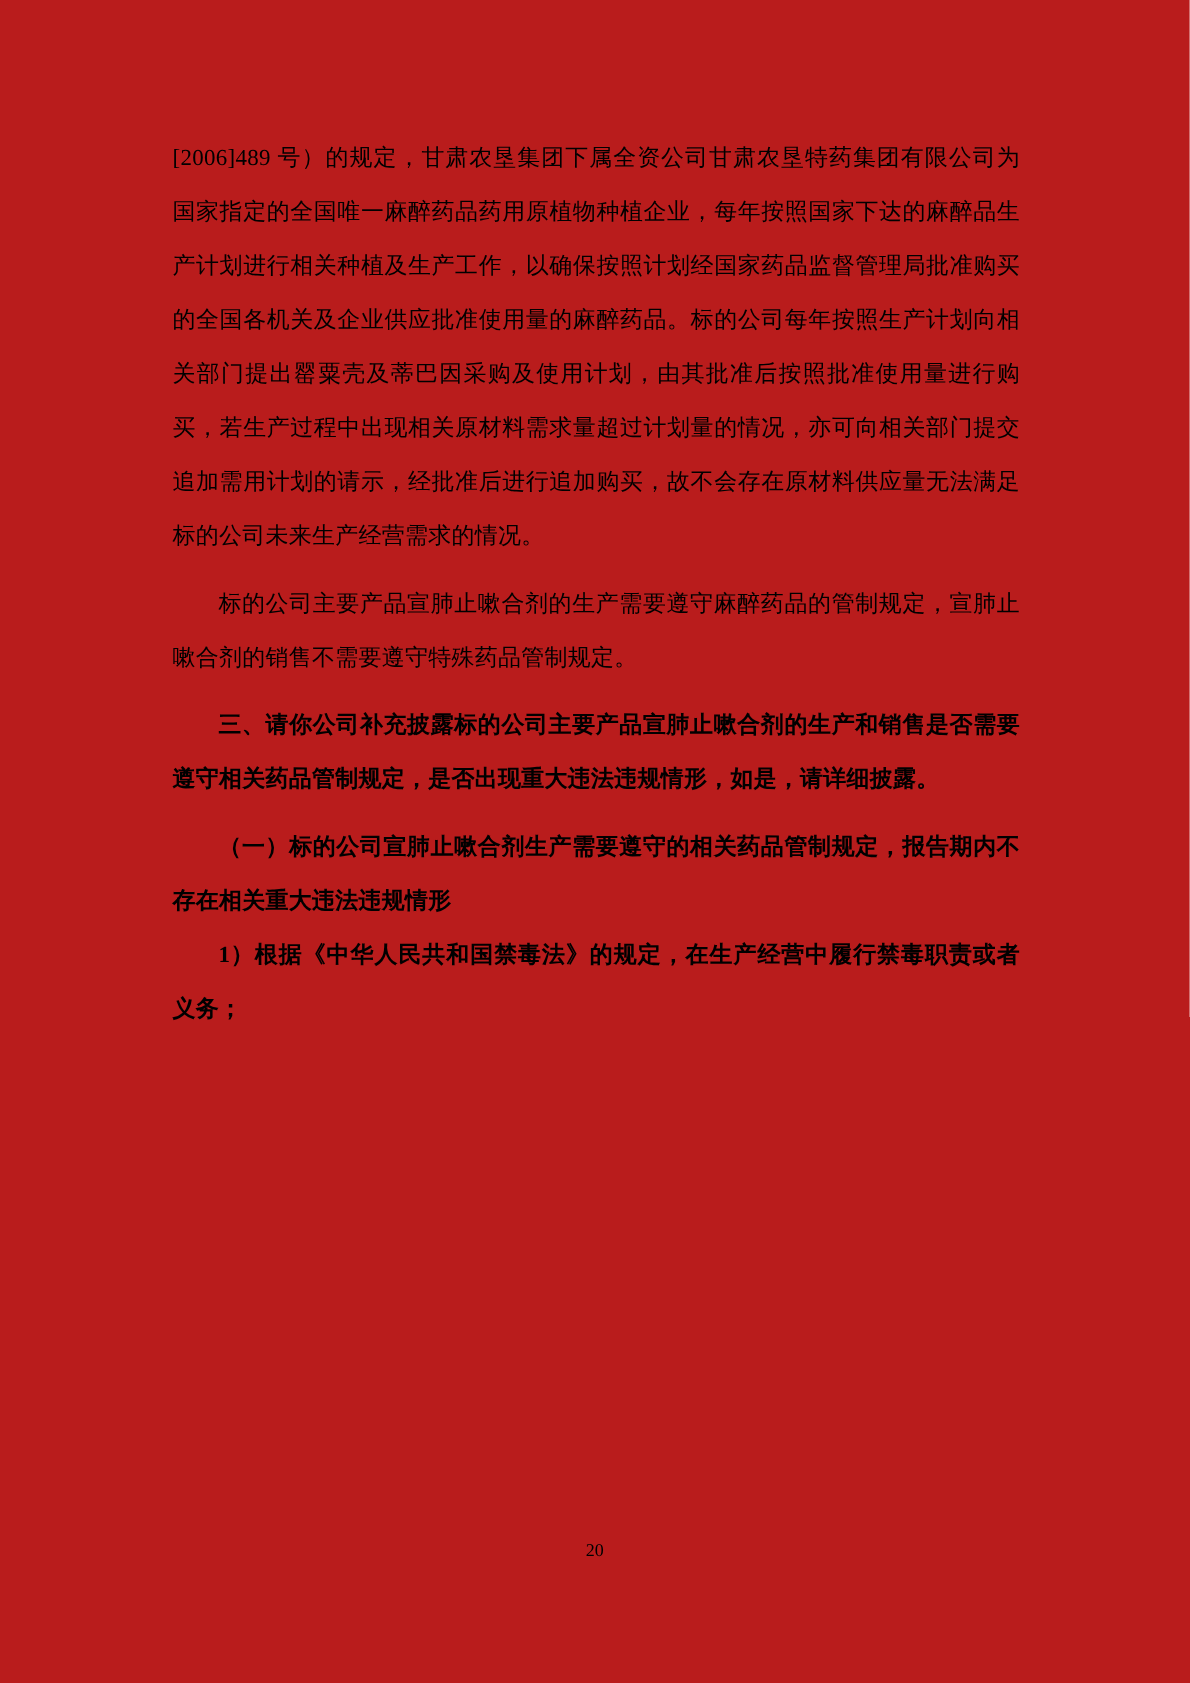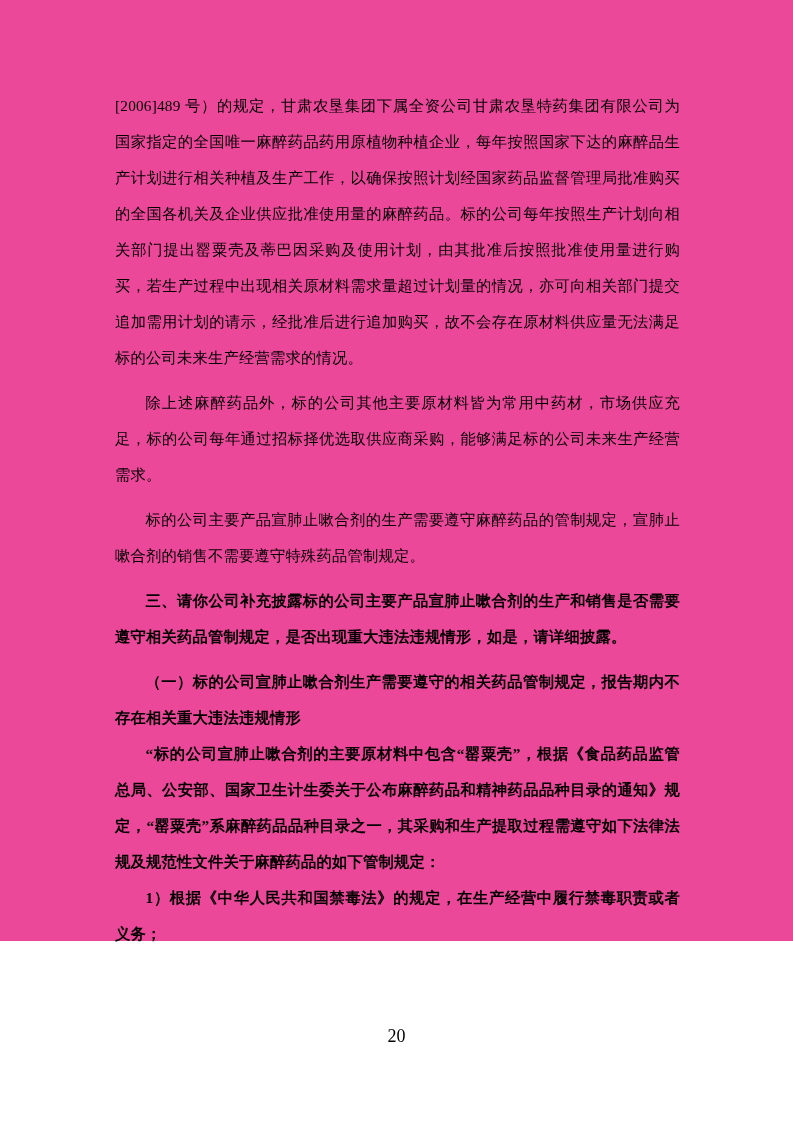--- a/index.html
+++ b/index.html
@@ -12,22 +12,22 @@
     height: 1122px;
     font-family: "Liberation Serif", "DejaVu Serif", serif;
     color: #000000;
     position: relative;
     overflow: hidden;
   }
   .page {
     position: absolute;
     left: 0; top: 0;
     width: 793px;
-    height: 941px;
-    background: #ec4899;
+    height: 1122px;
+    background: #b91c1c;
     box-sizing: border-box;
   }
   .content {
     position: absolute;
     left: 115px;
     top: 88px;
     width: 565px;
   }
   p {
     margin: 0 0 0 0;
@@ -45,32 +45,30 @@
   }
   p.gap {
     margin-top: 9px;
   }
   .pagenum {
     position: absolute;
     left: 0;
     top: 1026px;
     width: 793px;
     text-align: center;
-    font-size: 18px;
+    font-size: 12px;
     font-family: "Liberation Serif", "DejaVu Serif", serif;
     color: #000;
   }
 </style>
 </head>
 <body>
 
 <div class="page">
   <div class="content">
     <p class="body">[2006]489 号）的规定，甘肃农垦集团下属全资公司甘肃农垦特药集团有限公司为国家指定的全国唯一麻醉药品药用原植物种植企业，每年按照国家下达的麻醉品生产计划进行相关种植及生产工作，以确保按照计划经国家药品监督管理局批准购买的全国各机关及企业供应批准使用量的麻醉药品。标的公司每年按照生产计划向相关部门提出罂粟壳及蒂巴因采购及使用计划，由其批准后按照批准使用量进行购买，若生产过程中出现相关原材料需求量超过计划量的情况，亦可向相关部门提交追加需用计划的请示，经批准后进行追加购买，故不会存在原材料供应量无法满足标的公司未来生产经营需求的情况。</p>
-    <p class="indent gap">除上述麻醉药品外，标的公司其他主要原材料皆为常用中药材，市场供应充足，标的公司每年通过招标择优选取供应商采购，能够满足标的公司未来生产经营需求。</p>
     <p class="indent gap">标的公司主要产品宣肺止嗽合剂的生产需要遵守麻醉药品的管制规定，宣肺止嗽合剂的销售不需要遵守特殊药品管制规定。</p>
     <p class="indent bold gap">三、请你公司补充披露标的公司主要产品宣肺止嗽合剂的生产和销售是否需要遵守相关药品管制规定，是否出现重大违法违规情形，如是，请详细披露。</p>
     <p class="indent bold gap">（一）标的公司宣肺止嗽合剂生产需要遵守的相关药品管制规定，报告期内不存在相关重大违法违规情形</p>
-    <p class="indent bold">“标的公司宣肺止嗽合剂的主要原材料中包含“罂粟壳”，根据《食品药品监管总局、公安部、国家卫生计生委关于公布麻醉药品和精神药品品种目录的通知》规定，“罂粟壳”系麻醉药品品种目录之一，其采购和生产提取过程需遵守如下法律法规及规范性文件关于麻醉药品的如下管制规定：</p>
     <p class="indent bold">1）根据《中华人民共和国禁毒法》的规定，在生产经营中履行禁毒职责或者义务；</p>
   </div>
   <div class="pagenum">20</div>
 </div>
 
 </body></html>

